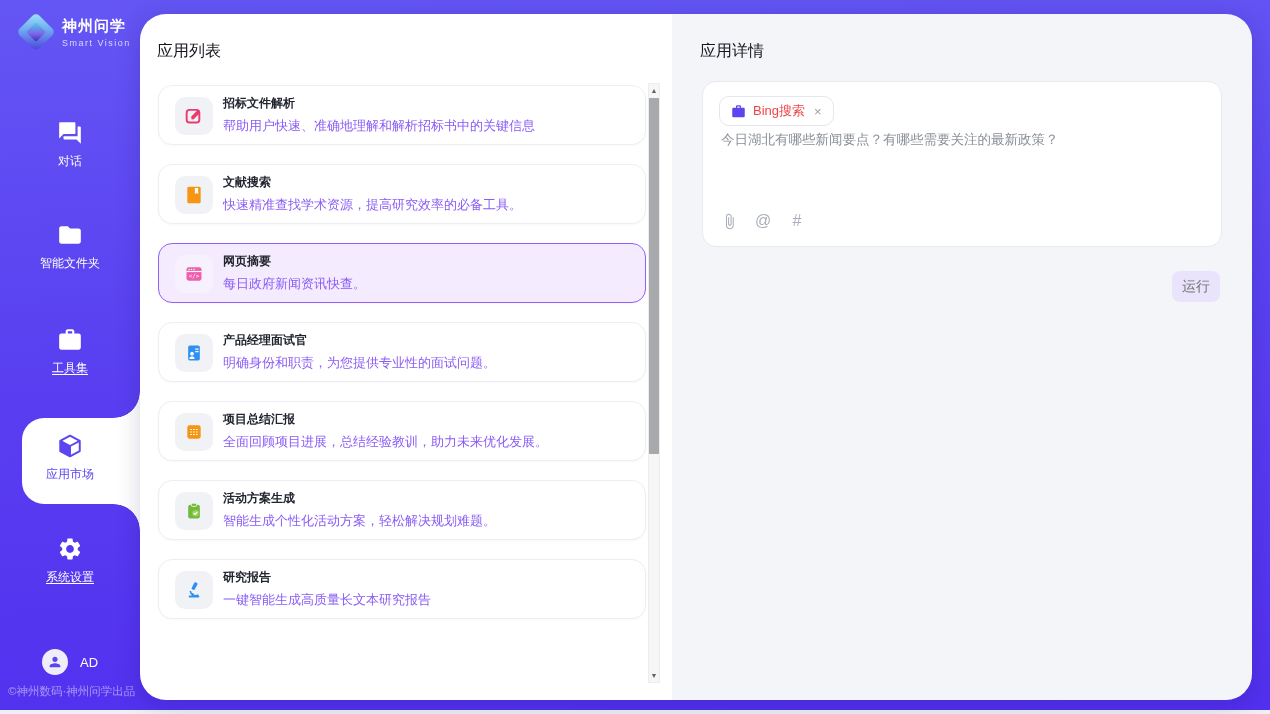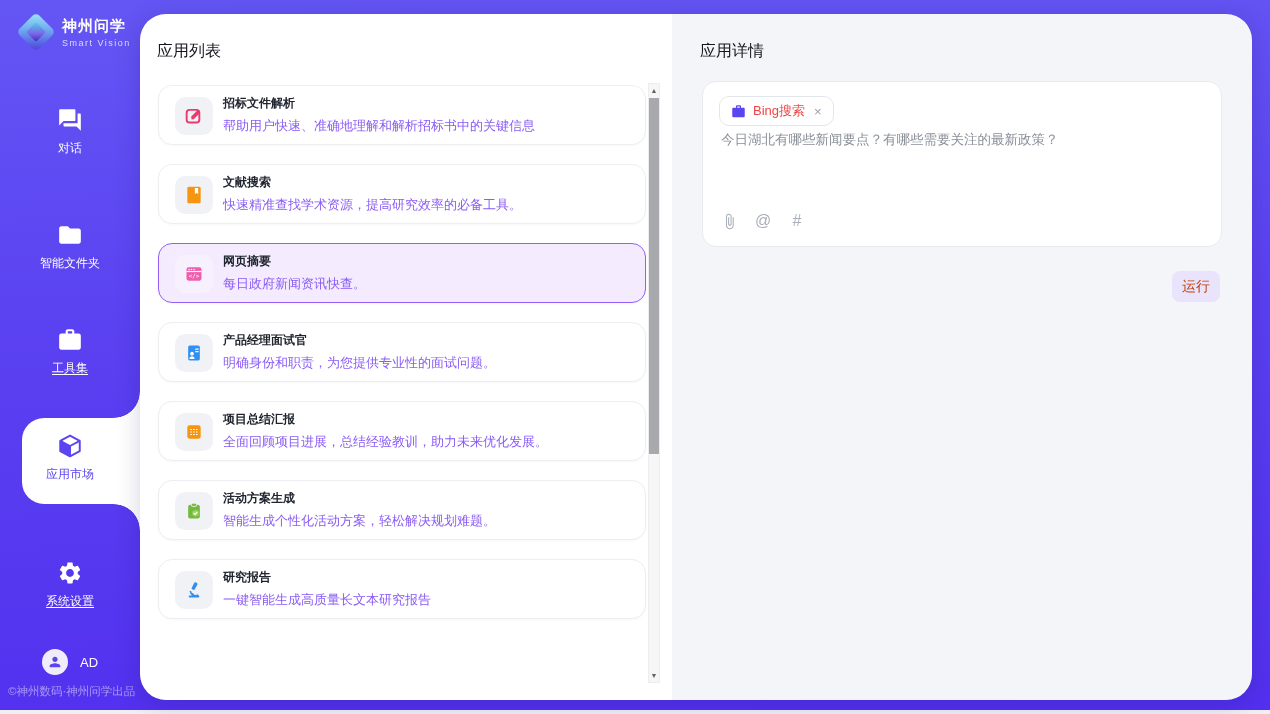--- a/index.html
+++ b/index.html
@@ -18,24 +18,24 @@
   .logo-diamond .d2 { position:absolute; left:11px; top:11px; width:14px; height:14px;
       transform:rotate(45deg); border-radius:2px;
       background:linear-gradient(135deg,#4fd0e8 0%,#7b64e8 60%,#3b2bb8 100%); }
   .logo-text .t1 { color:#fff; font-size:15px; font-weight:700; letter-spacing:1px; }
   .logo-text .t2 { color:#dcd9ff; font-size:9px; letter-spacing:1.5px; margin-top:2px; }
 
   .nav-item { position:absolute; left:0; width:140px; text-align:center; color:#fff; cursor:pointer; }
   .nav-item .nico { display:block; margin:0 auto 5px; width:26px; height:26px; }
   .nav-item .nlabel { font-size:12px; color:#fff; }
   .nav-item .nlabel.underlined { text-decoration:underline; text-underline-offset:2px; }
-  .ni-chat   { top:107px; }
+  .ni-chat   { top:120px; }
   .ni-folder { top:222px; }
   .ni-tools  { top:327px; }
-  .ni-gear   { top:560px; }
+  .ni-gear   { top:536px; }
 
   
   .bulge { position:absolute; left:22px; top:418px; width:118px; height:86px;
            background:#fff; border-radius:22px 0 0 22px; }
   .bulge::before { content:""; position:absolute; right:0; top:-26px; width:26px; height:26px;
            background:radial-gradient(circle at 0 0, rgba(0,0,0,0) 25.4px, #fff 26px); }
   .bulge::after  { content:""; position:absolute; right:0; bottom:-26px; width:26px; height:26px;
            background:radial-gradient(circle at 0 100%, rgba(0,0,0,0) 25.4px, #fff 26px); }
   .ni-market { top:433px; }
   .ni-market .nlabel { color:#5b45f0; }
@@ -79,21 +79,21 @@
                 border:1px solid #e8eaee; border-radius:14px; }
   .chip { position:absolute; left:16px; top:14px; height:30px; display:inline-flex; align-items:center;
           gap:7px; padding:0 11px; border:1px solid #e3e6ea; border-radius:10px; background:#fff; cursor:default; }
   .chip-label { font-size:13px; color:#ef4444; }
   .chip-close { font-size:13px; color:#99a0ab; margin-left:2px; cursor:pointer; line-height:1; }
   .query-text { position:absolute; left:18px; top:48px; right:18px; font-size:13.5px; color:#8a9099; line-height:20px; }
   .attach-row { position:absolute; left:17px; bottom:16px; display:flex; align-items:center; gap:16px; }
   .attach-row .a-ic { width:18px; height:18px; display:flex; align-items:center; justify-content:center;
                       color:#a9aeb8; font-size:16px; cursor:pointer; }
   .run-btn { position:absolute; right:32px; top:257px; width:48px; height:31px; border:none;
-             background:#eae3fc; color:#c2410c; font-size:14px; border-radius:8px; cursor:pointer;
+             background:#eae3fc; color:#737373; font-size:14px; border-radius:8px; cursor:pointer;
              font-family:inherit; }
 
   svg { display:block; }
 </style>
 </head>
 <body>
 
 <div class="app">
 
   <aside class="sidebar">

